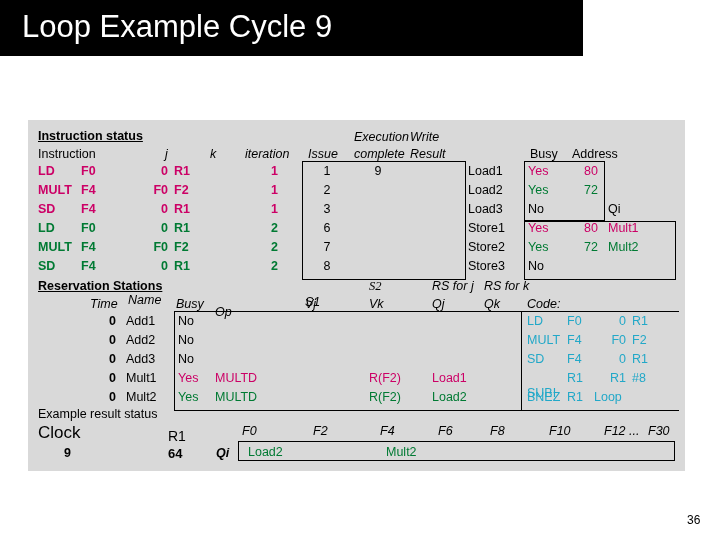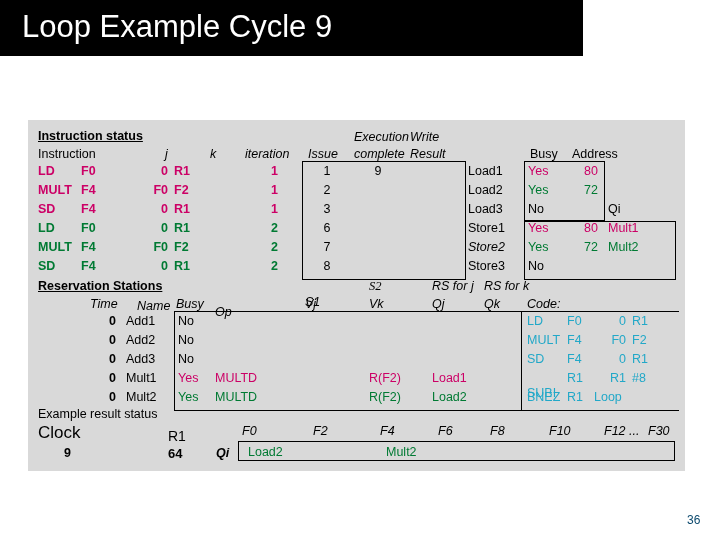--- a/index.html
+++ b/index.html
@@ -28,21 +28,21 @@
      font-family:"Liberation Sans",sans-serif;line-height:1;}
   .it{font-style:italic;}
   .bold{font-weight:bold;}
   .ul{text-decoration:underline;}
   .pink{color:#cc0066;}
   .green{color:#007a33;}
   .cyan{color:#22a8c8;}
   .big{font-size:17px;}
   .box{position:absolute;border:1px solid #000;box-sizing:border-box;}
   #page-num{
-    position:absolute;left:687px;top:513px;font-size:12px;color:#0c4a6e;
+    position:absolute;left:687px;top:513px;font-size:12px;color:#000000;
     font-family:"Liberation Sans",sans-serif;
   }
   .cell{position:absolute;white-space:nowrap;font-size:12.5px;line-height:1;}
 </style>
 </head>
 <body>
 
 <div id="title-bar">
   <div id="title-text">Loop Example Cycle 9</div>
 </div>
@@ -150,38 +150,38 @@
         <div class="cell " style="left: 534px; top: 83px; width: 36px; text-align: right;"></div>
         <div class="cell " style="left: 580px; top: 83px;"></div>
       </div>
       <div>
         <div class="cell " style="left: 440px; top: 102px;">Store1</div>
         <div class="cell pink" style="left: 500px; top: 102px;">Yes</div>
         <div class="cell pink" style="left: 534px; top: 102px; width: 36px; text-align: right;">80</div>
         <div class="cell pink" style="left: 580px; top: 102px;">Mult1</div>
       </div>
       <div>
-        <div class="cell " style="left: 440px; top: 121px; font-style: italic;">Store2</div>
+        <div class="cell " style="left: 440px; top: 121px;">Store2</div>
         <div class="cell green" style="left: 500px; top: 121px;">Yes</div>
         <div class="cell green" style="left: 534px; top: 121px; width: 36px; text-align: right;">72</div>
         <div class="cell green" style="left: 580px; top: 121px;">Mult2</div>
       </div>
       <div>
         <div class="cell " style="left: 440px; top: 140px;">Store3</div>
         <div class="cell " style="left: 500px; top: 140px;">No</div>
         <div class="cell " style="left: 534px; top: 140px; width: 36px; text-align: right;"></div>
         <div class="cell " style="left: 580px; top: 140px;"></div>
       </div>
       <div class="cell " style="left: 580px; top: 83px;">Qi</div>
     </div>
 
   <div class="t bold ul" style="left:10px;top:160px;">Reservation Stations</div>
 
   <div class="t it" style="left:62px;top:178px;">Time</div>
-  <div class="t it" style="left:100px;top:180px;margin-left:9px;">Name</div>
+  <div class="t it" style="left:100px;top:174px;">Name</div>
   <div class="t it" style="left:148px;top:178px;">Busy</div>
   <div class="t it" style="left:187px;top:186px;">Op</div>
   <div class="t it" style="left:277px;top:176px;">S1</div>
   <div class="t it" style="left:277px;top:178px;">Vj</div>
   <div class="t it" style="left:341px;top:160px;font-family:Liberation Serif, serif;">S2</div>
   <div class="t it" style="left:341px;top:178px;">Vk</div>
   <div class="t it" style="left:404px;top:160px;">RS for j</div>
   <div class="t it" style="left:404px;top:178px;">Qj</div>
   <div class="t it" style="left:456px;top:160px;">RS for k</div>
   <div class="t it" style="left:456px;top:178px;">Qk</div>

